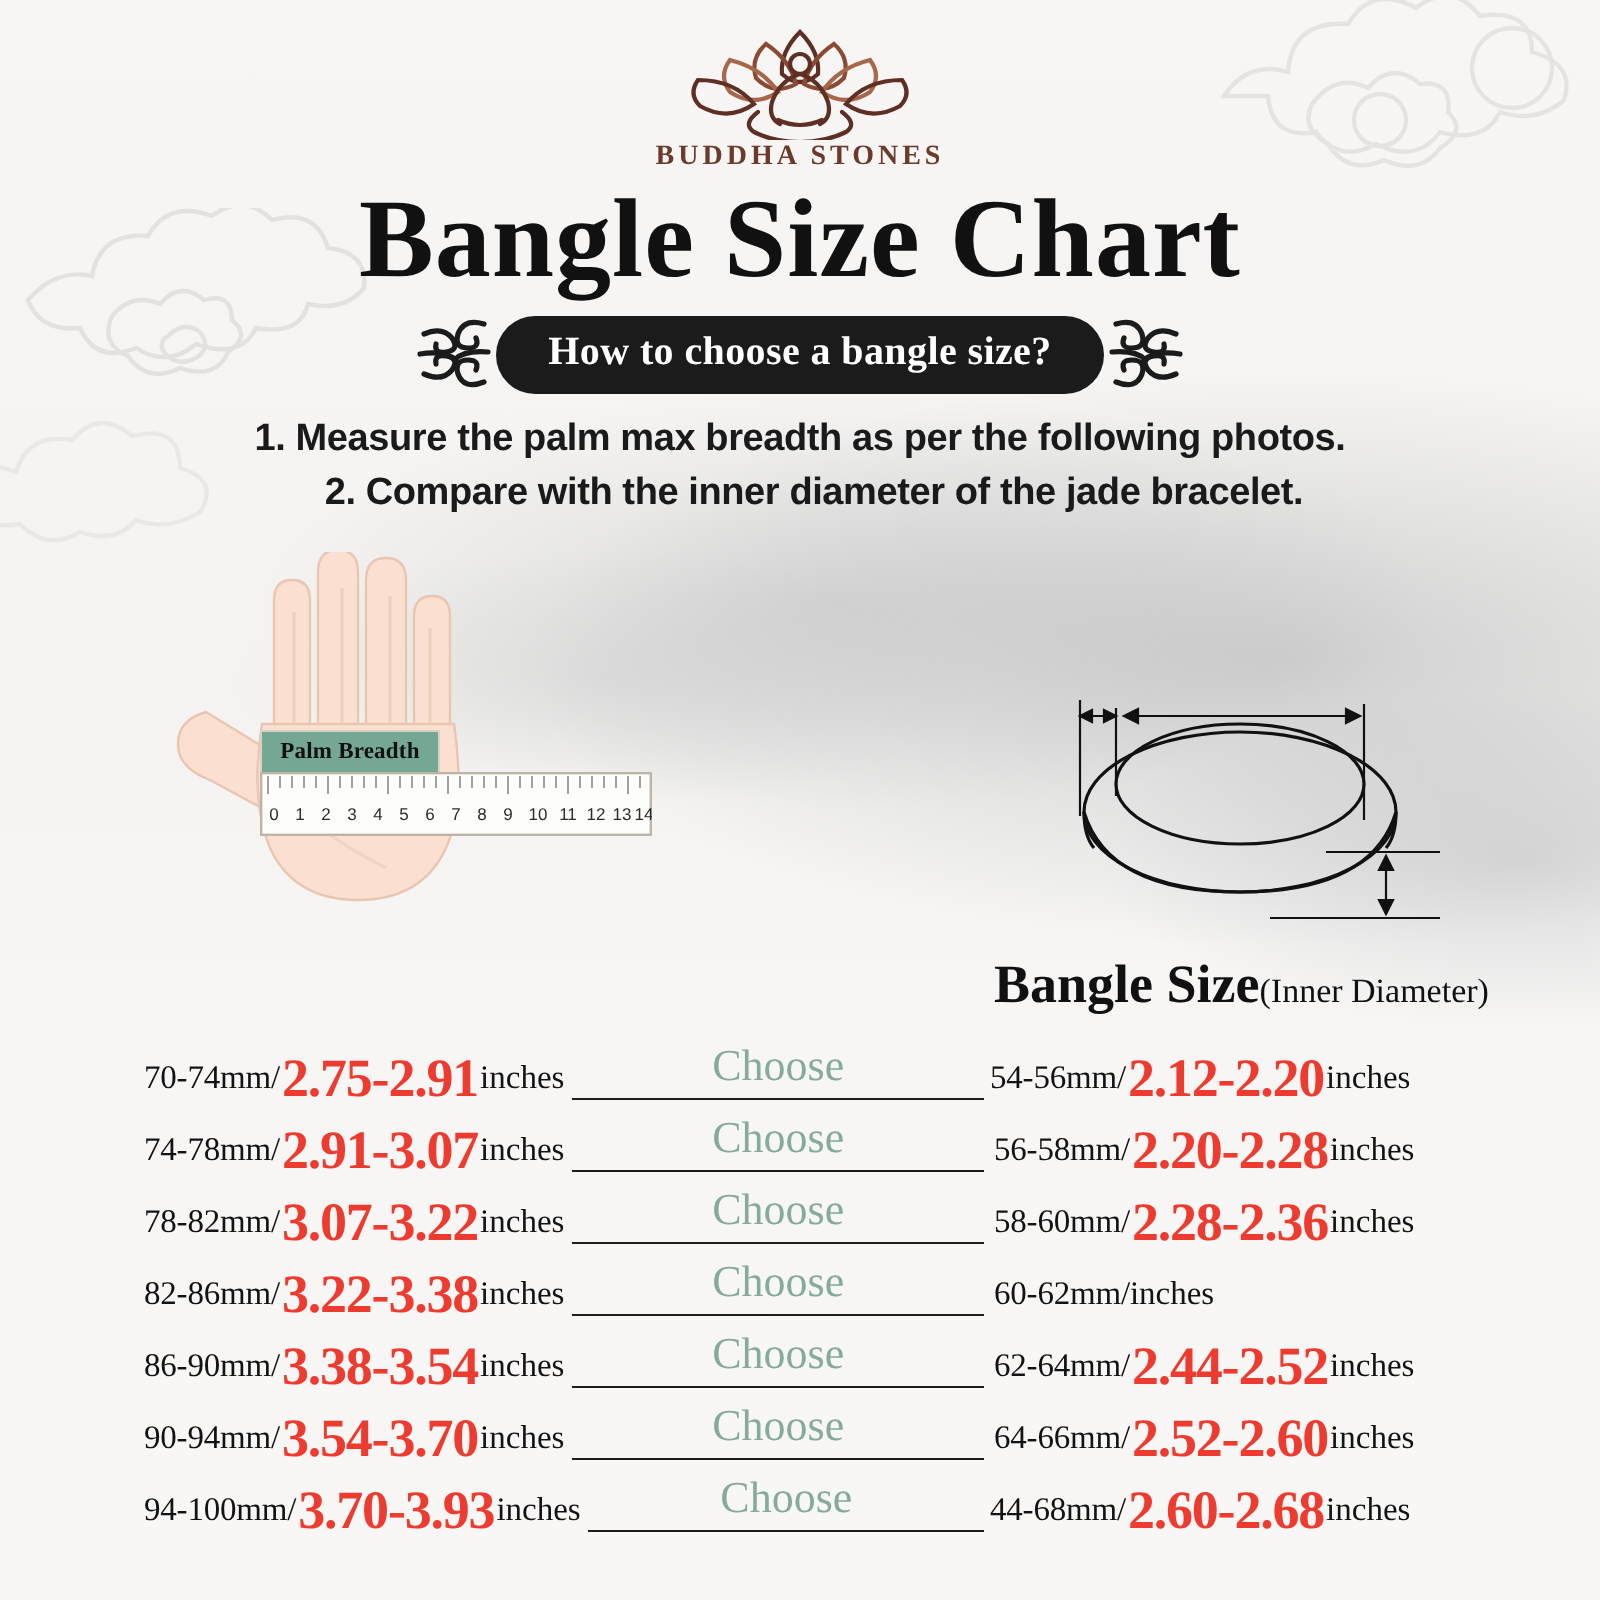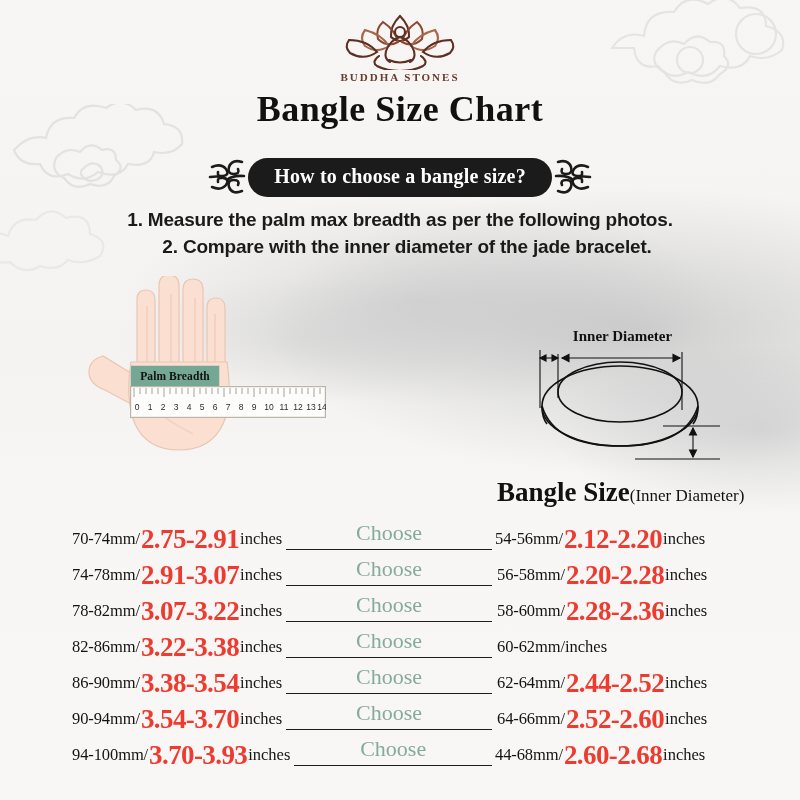--- a/index.html
+++ b/index.html
@@ -24,28 +24,28 @@
   .cloud{position:absolute;stroke:#e2e1df;fill:none;stroke-width:2.2;}
   .cloud.tl{left:-6px;top:104px;opacity:.95;}
   .cloud.tr{right:-34px;top:-14px;opacity:.85;}
   .cloud.bl{left:-34px;top:196px;opacity:.6;}
 
   
   .logo-wrap{position:absolute;left:0;right:0;top:8px;text-align:center;}
   .logo-mark{display:block;margin:0 auto;}
   .logo-text{
     font-family:"Liberation Serif",serif;
-    font-size:11px;letter-spacing:2.0px;color:#6b3a2b;
+    font-size:14px;letter-spacing:2.0px;color:#6b3a2b;
     margin-top:1px;font-weight:600;
   }
   
   .title{
     position:absolute;left:0;right:0;top:88px;text-align:center;
     font-family:"Liberation Serif",serif;
-    font-size:36px;font-weight:700;color:#111;letter-spacing:.5px;
+    font-size:56px;font-weight:700;color:#111;letter-spacing:.5px;
   }
   
   .pill-row{
     position:absolute;left:0;right:0;top:155px;
     display:flex;align-items:center;justify-content:center;gap:0;
   }
   .pill{
     background:#1b1b1b;color:#fff;border-radius:22px;
     padding:7px 26px 9px;font-size:20px;font-weight:700;
     font-family:"Liberation Serif",serif;letter-spacing:.2px;
@@ -235,21 +235,20 @@
           <text x="139" y="24">10</text>
           <text x="154" y="24">11</text>
         <text x="168" y="24">12</text>
           <text x="181" y="24">13</text>
           <text x="192" y="24">14</text>
       </g>
     </svg>
   </div>
 
   <div class="bangle-fig">
-    <div class="bangle-label">Inner Diameter</div>
     <svg width="215" height="145" viewBox="0 0 215 145">
       <g fill="none" stroke="#111" stroke-width="1.6">
 
         <ellipse cx="105" cy="78" rx="78" ry="40"></ellipse>
 
         <ellipse cx="105" cy="64" rx="62" ry="30"></ellipse>
 
         <path d="M27 78 q0 12 5 18"></path>
         <path d="M183 78 q0 12 -5 18"></path>
 

